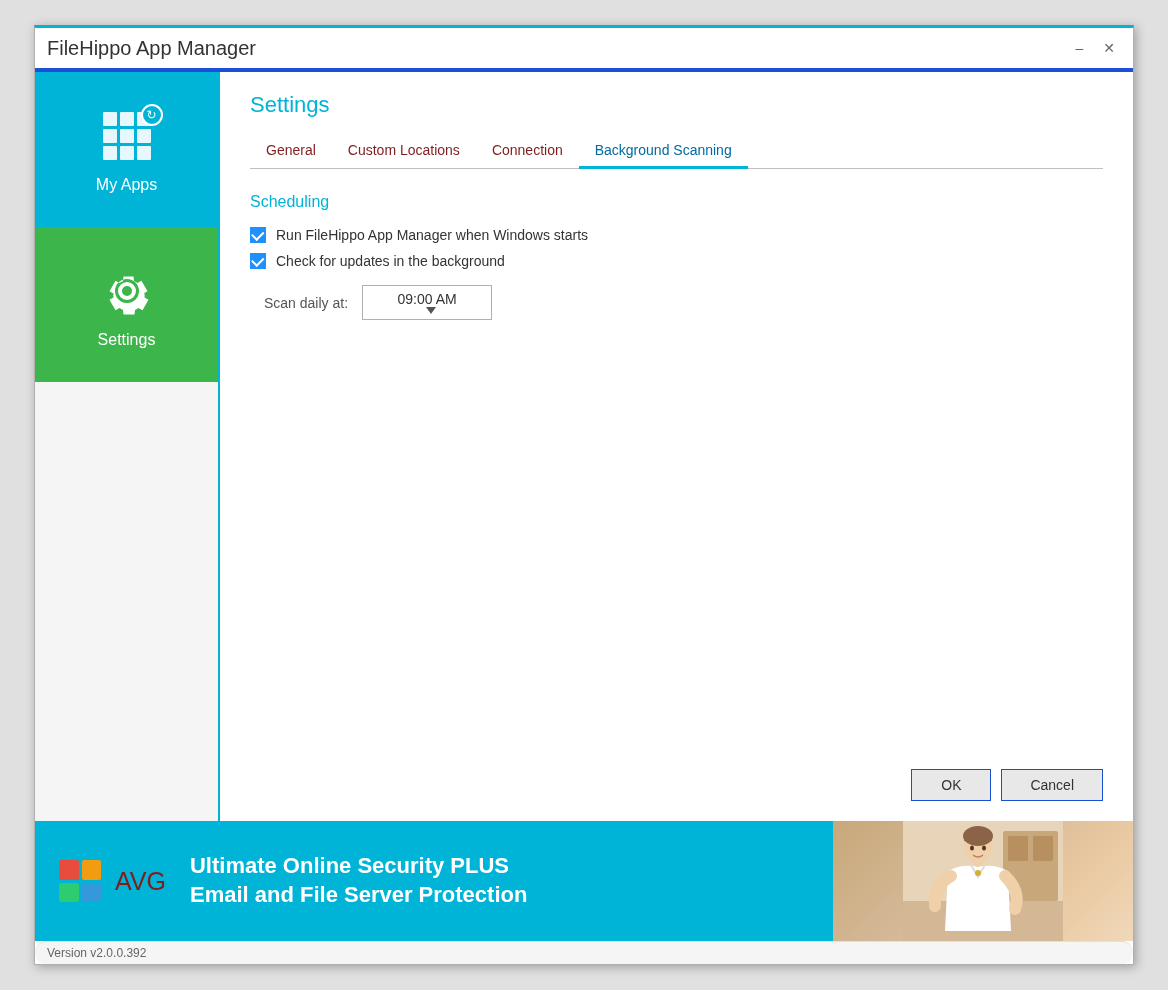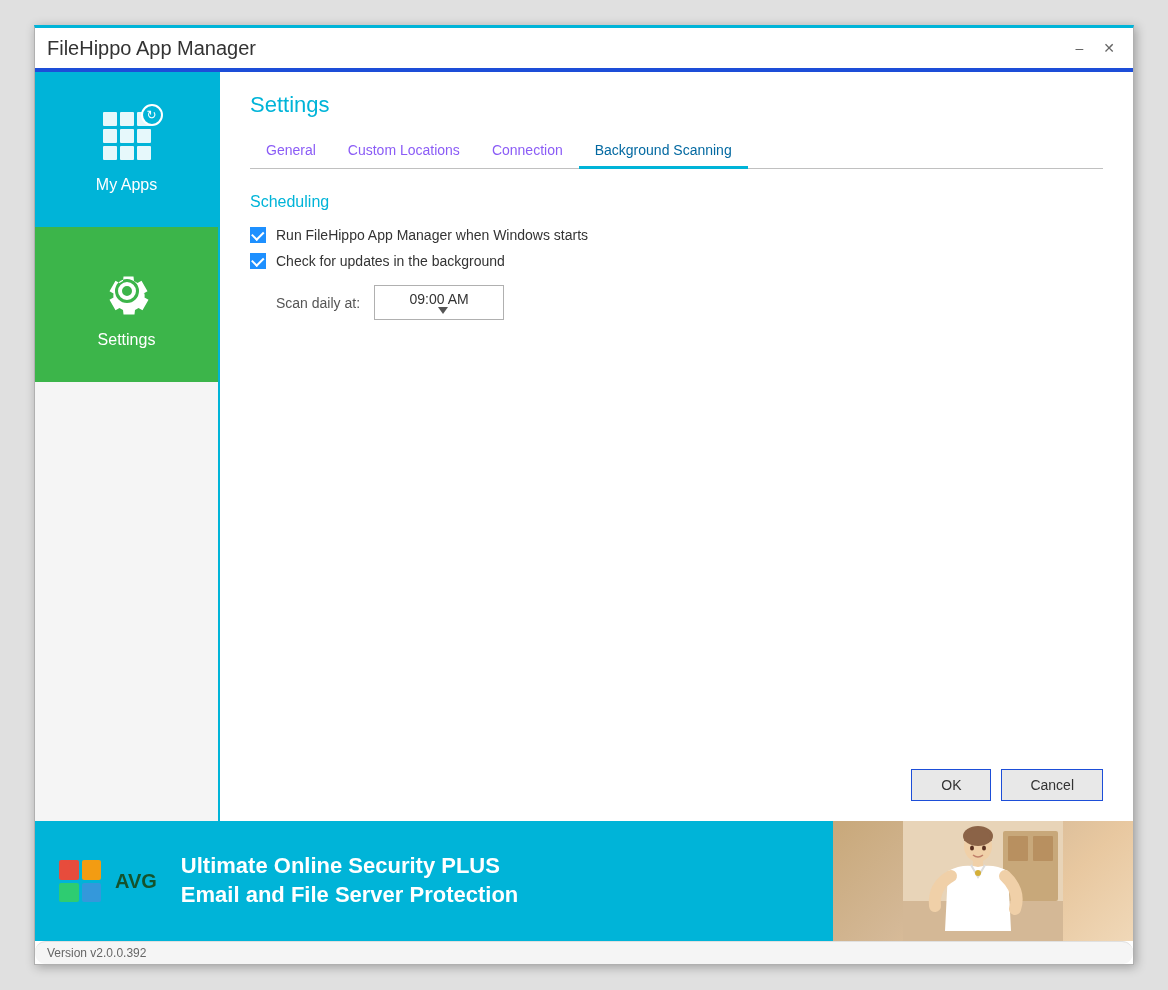--- a/index.html
+++ b/index.html
@@ -105,21 +105,21 @@
     }
     .tabs {
       display: flex;
       gap: 0;
       border-bottom: 1px solid #c0c0c0;
       margin-bottom: 24px;
     }
     .tab {
       padding: 8px 16px;
       font-size: 14px;
-      color: #8b5cf6;
+      color: #7f1d1d;
       cursor: pointer;
       background: none;
       border: none;
       border-bottom: 3px solid transparent;
       margin-bottom: -1px;
     }
     .tab.active {
       color: #0369a1;
       border-bottom: 3px solid #00b4d8;
       font-weight: 500;
@@ -157,21 +157,21 @@
     }
     .checkbox-label {
       font-size: 14px;
       color: #333;
     }
     .scan-row {
       display: flex;
       align-items: center;
       gap: 14px;
       margin-top: 16px;
-      margin-left: 26px;
+      margin-left: 14px;
     }
     .scan-label {
       font-size: 14px;
       color: #555;
     }
     .time-select {
       display: flex;
       align-items: center;
       border: 1px solid #b0b0b0;
       padding: 5px 10px;
@@ -215,23 +215,23 @@
       overflow: hidden;
       flex-shrink: 0;
     }
     .ad-logo-area {
       padding: 0 24px;
       display: flex;
       align-items: center;
       gap: 8px;
     }
     .avg-label {
-      font-size: 20px;
-      font-weight: 700;
-      color: #14532d;
+      font-size: 25px;
+      font-weight: 400;
+      color: #7f1d1d;
     }
     .ad-text {
       flex: 1;
       color: white;
     }
     .ad-text-main {
       font-size: 22px;
       font-weight: 700;
       line-height: 1.3;
     }

